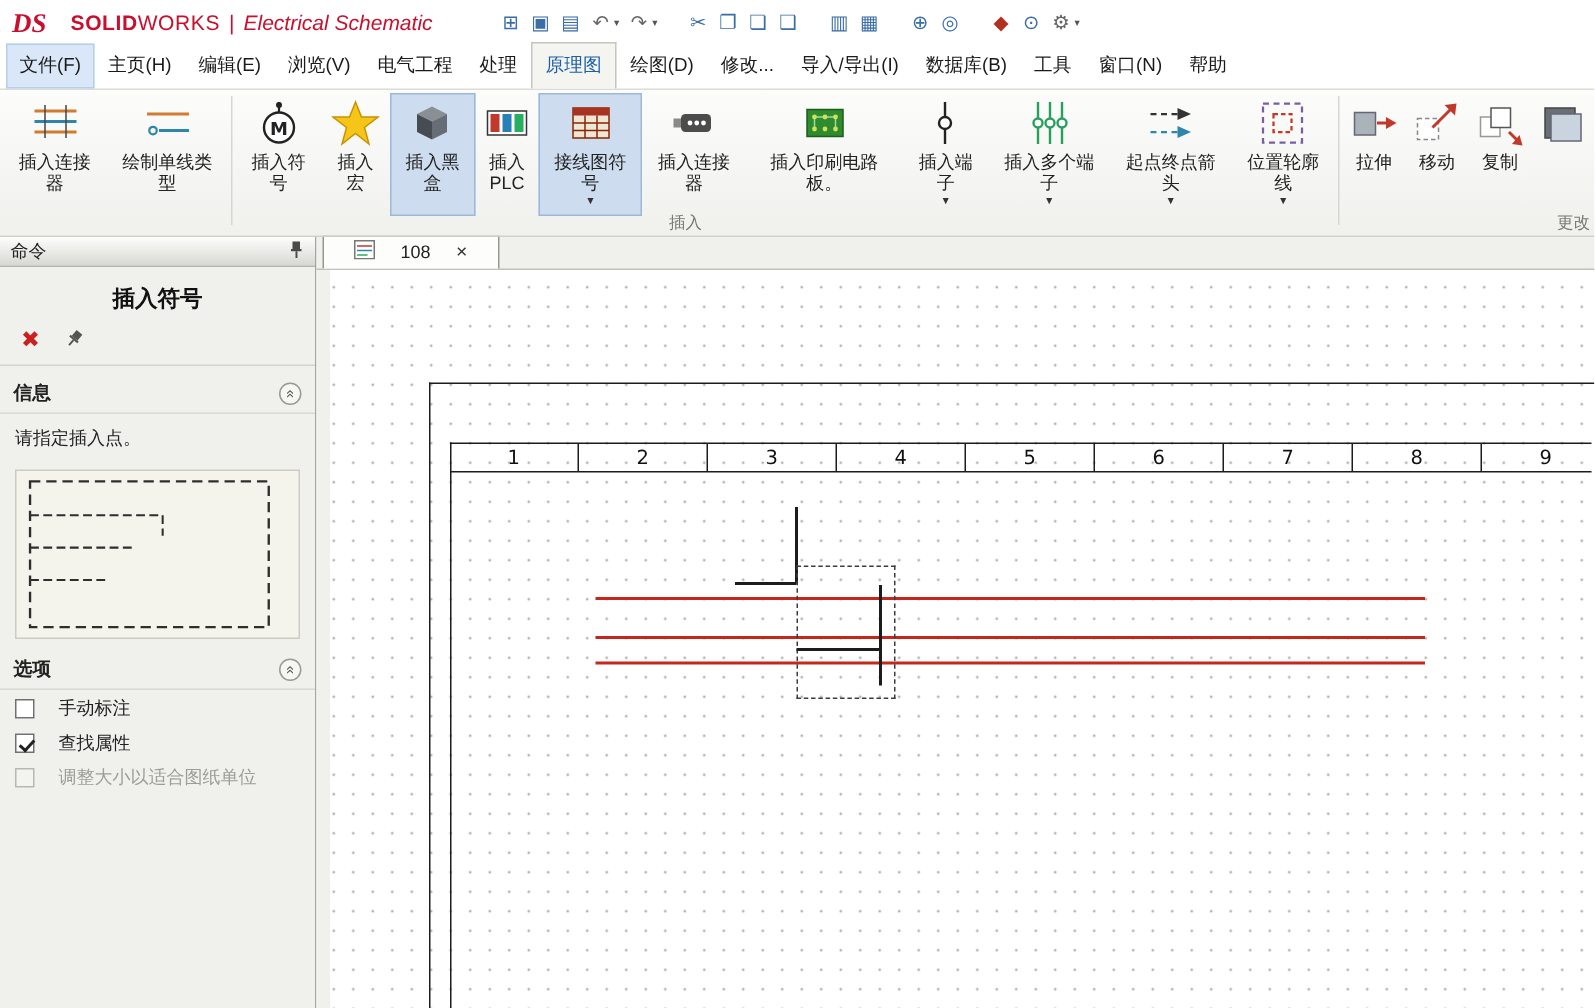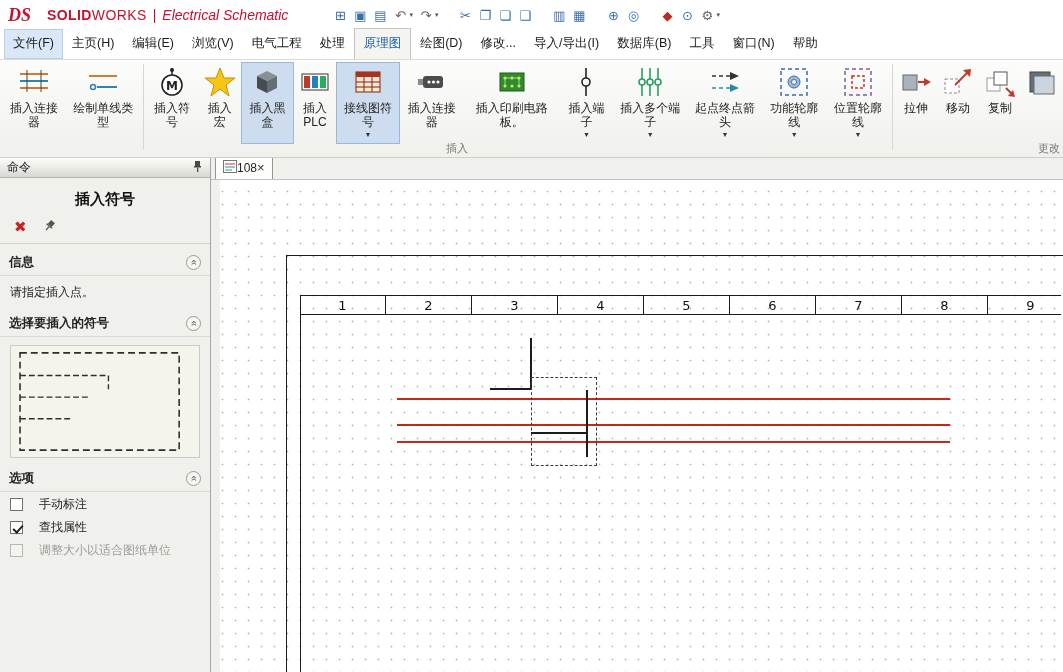--- a/index.html
+++ b/index.html
@@ -55,21 +55,21 @@
   .other-btn { display:block; margin:8px 10px 2px; width:calc(100% - 20px); height:20px; font-size:12px; font-family:inherit; background:linear-gradient(#f8f8f5,#dededa); border:1px solid #8c8c86; color:#222; }
   .opt { display:flex; align-items:center; gap:16px; padding:4px 10px 2px; font-size:12px; }
   .cb { width:13px; height:13px; border:1px solid #707070; background:#fff; position:relative; flex:0 0 auto; }
   .cb.checked::after { content:""; position:absolute; left:3.5px; top:0.5px; width:4px; height:8px; border:solid #222; border-width:0 2px 2px 0; transform:rotate(42deg); }
   .opt.disabled { color:#9c9c98; }
   .opt.disabled .cb { border-color:#b8b8b2; background:#f3f3ef; }
 
   
   .doc { flex:1; display:flex; flex-direction:column; min-width:0; }
   .tabbar { height:22px; background:#f0f0ec; border-bottom:1px solid #c2c2bc; display:flex; align-items:flex-end; padding-left:4px; }
-  .tab { display:flex; align-items:center; gap:0; padding:2px 7px 3px; background:#fdfdfb; border:1px solid #96968e; border-bottom:none; font-size:12px; }
+  .tab { display:flex; align-items:center; gap:17px; padding:2px 20px 3px; background:#fdfdfb; border:1px solid #96968e; border-bottom:none; font-size:12px; }
   .tab-close { color:#333; font-size:13px; line-height:10px; }
   .canvas { flex:1; position:relative; background:#fff; overflow:hidden; }
   .grid { position:absolute; inset:0; background-image:radial-gradient(#b2b2ae 0.8px, transparent 1.1px); background-size:13px 13px; background-position:5px 5px; }
   .left-margin { position:absolute; left:0; top:0; width:9px; height:100%; background:#f0f0ec; }
   .ln { position:absolute; background:#1c1c1c; }
   .wire { position:absolute; height:1.6px; background:#c4271c; }
   .ruler { position:absolute; left:89px; top:115px; width:761px; height:20px; display:flex; overflow:hidden; border-top:1px solid #1c1c1c; border-bottom:1px solid #1c1c1c; background:transparent; }
   .rcell { width:86px; flex:0 0 auto; border-right:1px solid #1c1c1c; display:flex; align-items:center; justify-content:center; font-size:13px; font-family:"DejaVu Sans",sans-serif; color:#111; }
   .ghostbox { position:absolute; border:1.5px dashed #3c3c3c; background:transparent; }
 </style>
@@ -279,31 +279,20 @@
           <line x1="3" y1="10" x2="21" y2="10" stroke="#333" stroke-width="1.5" stroke-dasharray="4 3"></line>
           <polygon points="21,6 30,10 21,14" fill="#333"></polygon>
           <line x1="3" y1="22" x2="21" y2="22" stroke="#2e86ab" stroke-width="1.5" stroke-dasharray="4 3"></line>
           <polygon points="21,18 30,22 21,26" fill="#2e86ab"></polygon>
         </svg>
       </span>
     <span class="rlabel">起点终点箭头</span>
     <span class="rcaret">▼</span>
   </div>
 
-  <div class="rbtn">
-    <span class="ricon">
-        <svg viewBox="0 0 32 32">
-          <rect x="3" y="3" width="26" height="26" fill="none" stroke="#3b6ea5" stroke-width="1.5" stroke-dasharray="4 3"></rect>
-          <circle cx="16" cy="16" r="6" fill="#9fb8d8" stroke="#3b6ea5"></circle>
-          <circle cx="16" cy="16" r="2.5" fill="#fff" stroke="#3b6ea5"></circle>
-        </svg>
-      </span>
-    <span class="rlabel">功能轮廓线</span>
-    <span class="rcaret">▼</span>
-  </div>
 
   <div class="rbtn">
     <span class="ricon">
         <svg viewBox="0 0 32 32">
           <rect x="3" y="3" width="26" height="26" fill="none" stroke="#7a5fa0" stroke-width="1.5" stroke-dasharray="4 3"></rect>
           <rect x="10" y="10" width="12" height="12" fill="none" stroke="#c0392b" stroke-width="1.5" stroke-dasharray="3 2"></rect>
         </svg>
       </span>
     <span class="rlabel">位置轮廓线</span>
     <span class="rcaret">▼</span>
@@ -380,24 +369,20 @@
             <rect x="5" y="7.5" width="1.3" height="4.5" fill="#55554f"></rect>
           </svg></span>
     </div>
 
     <div class="sec-header">
       <span>信息</span>
       <span class="chev">»</span>
     </div>
     <div class="sec-text">请指定插入点。</div>
 
-    <div class="sec-header">
-      <span>选择要插入的符号</span>
-      <span class="chev">»</span>
-    </div>
     <div class="preview">
       <svg viewBox="0 0 189 113">
         <rect x="8" y="7" width="162" height="99" fill="none" stroke="#2e2e2e" stroke-width="1.6" stroke-dasharray="7 4"></rect>
         <line x1="8" y1="30" x2="98" y2="30" stroke="#2e2e2e" stroke-width="1.4" stroke-dasharray="6 3"></line>
         <line x1="98" y1="30" x2="98" y2="44" stroke="#2e2e2e" stroke-width="1.4" stroke-dasharray="6 3"></line>
         <line x1="8" y1="52" x2="78" y2="52" stroke="#2e2e2e" stroke-width="1.4" stroke-dasharray="6 3"></line>
         <line x1="8" y1="74" x2="60" y2="74" stroke="#2e2e2e" stroke-width="1.4" stroke-dasharray="6 3"></line>
       </svg>
     </div>
 

